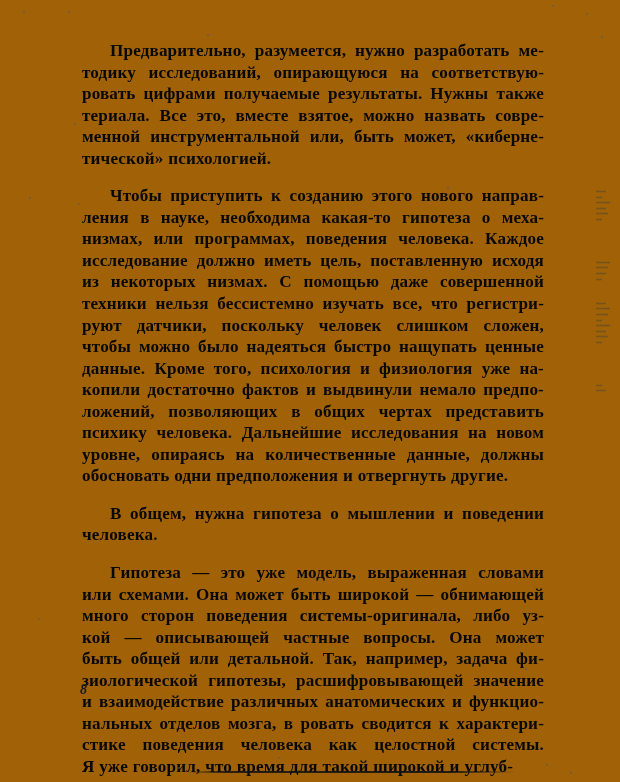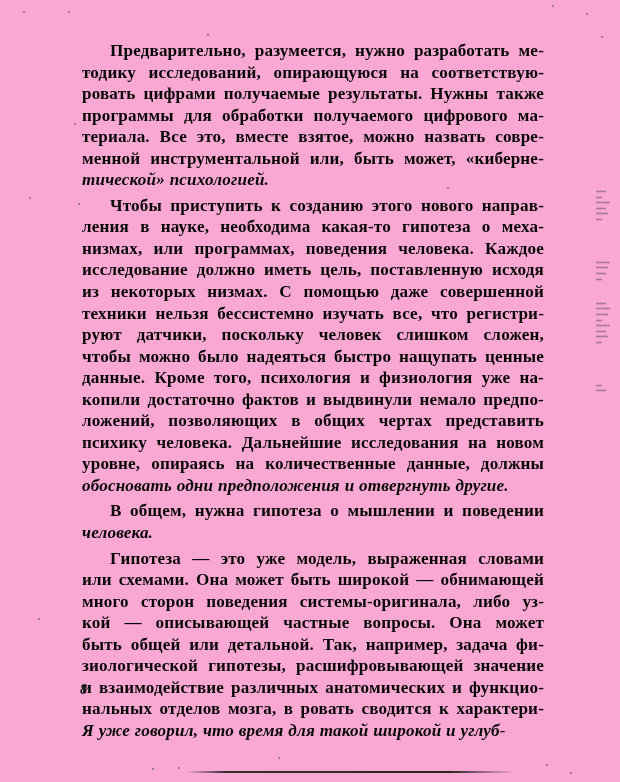--- a/index.html
+++ b/index.html
@@ -7,21 +7,21 @@
     padding: 0;
     background: #ffffff;
   }
   body {
     font-family: "Liberation Serif", "DejaVu Serif", serif;
   }
   #page {
     position: relative;
     width: 620px;
     height: 782px;
-    background: #f9a8d4;
+    background: #a16207;
     overflow: hidden;
   }
 
   
   #text-block {
     position: absolute;
     left: 82px;
     top: 40px;
     width: 462px;
   }
@@ -30,33 +30,32 @@
     margin: 0;
     color: #1a1a1a;
     font-size: 17.1px;
     line-height: 21.55px;
     text-align: justify;
     text-justify: inter-word;
     letter-spacing: 0.01em;
     word-spacing: 0.02em;
     -webkit-font-smoothing: none;
   }
-  .para + .para { margin-top: 4px; }
+  .para + .para { margin-top: 16px; }
 
   
   .ln {
     display: block;
     text-align: justify;
     text-align-last: justify;
     white-space: pre-wrap;
   }
   .ln.last,
   .ln.short {
     text-align-last: left;
-    font-style: italic;
   }
   .ln.indent {
     text-indent: 28px;
   }
 
   
   #text-block {
     font-weight: 700;
     filter: contrast(1.18) saturate(0);
   }
@@ -119,21 +118,20 @@
 </head>
 <body>
 
 <div id="page">
 
   <div id="text-block">
       <p class="para">
         <span class="ln indent">Предварительно, разумеется, нужно разработать ме-</span>
         <span class="ln">тодику исследований, опирающуюся на соответствую-</span>
         <span class="ln">ровать цифрами получаемые результаты. Нужны также</span>
-        <span class="ln">программы для обработки получаемого цифрового ма-</span>
         <span class="ln">териала. Все это, вместе взятое, можно назвать совре-</span>
         <span class="ln">менной инструментальной или, быть может, «киберне-</span>
         <span class="ln last">тической» психологией.</span>
       </p>
       <p class="para">
         <span class="ln indent">Чтобы приступить к созданию этого нового направ-</span>
         <span class="ln">ления в науке, необходима какая-то гипотеза о меха-</span>
         <span class="ln">низмах, или программах, поведения человека. Каждое</span>
         <span class="ln">исследование должно иметь цель, поставленную исходя</span>
         <span class="ln">из некоторых низмах. С помощью даже совершенной</span>
@@ -153,20 +151,21 @@
       </p>
       <p class="para">
         <span class="ln indent">Гипотеза — это уже модель, выраженная словами</span>
         <span class="ln">или схемами. Она может быть широкой — обнимающей</span>
         <span class="ln">много сторон поведения системы-оригинала, либо уз-</span>
         <span class="ln">кой — описывающей частные вопросы. Она может</span>
         <span class="ln">быть общей или детальной. Так, например, задача фи-</span>
         <span class="ln">зиологической гипотезы, расшифровывающей значение</span>
         <span class="ln">и взаимодействие различных анатомических и функцио-</span>
         <span class="ln">нальных отделов мозга, в ровать сводится к характери-</span>
+        <span class="ln">стике поведения человека как целостной системы.</span>
         <span class="ln last">Я уже говорил, что время для такой широкой и углуб-</span>
       </p>
     </div>
 
   <div id="folio">8</div>
 
   <div id="bleed-through">
     <div class="bt-row w2"></div>
     <div class="bt-row w3"></div>
     <div class="bt-row w1"></div>

